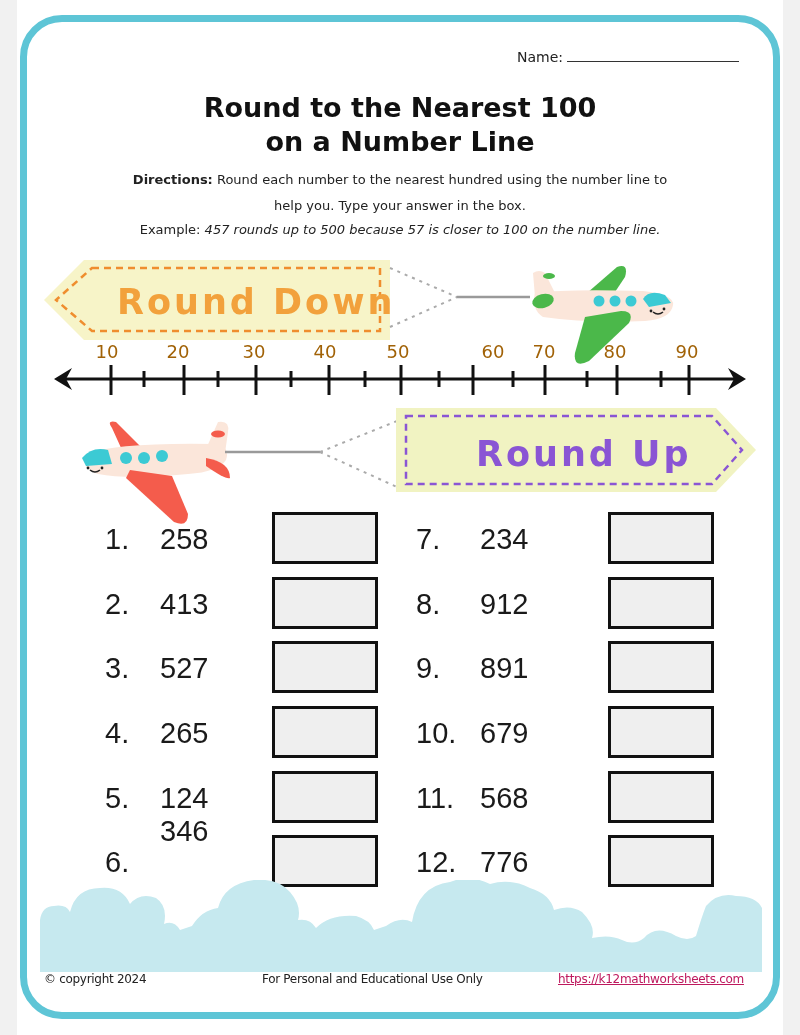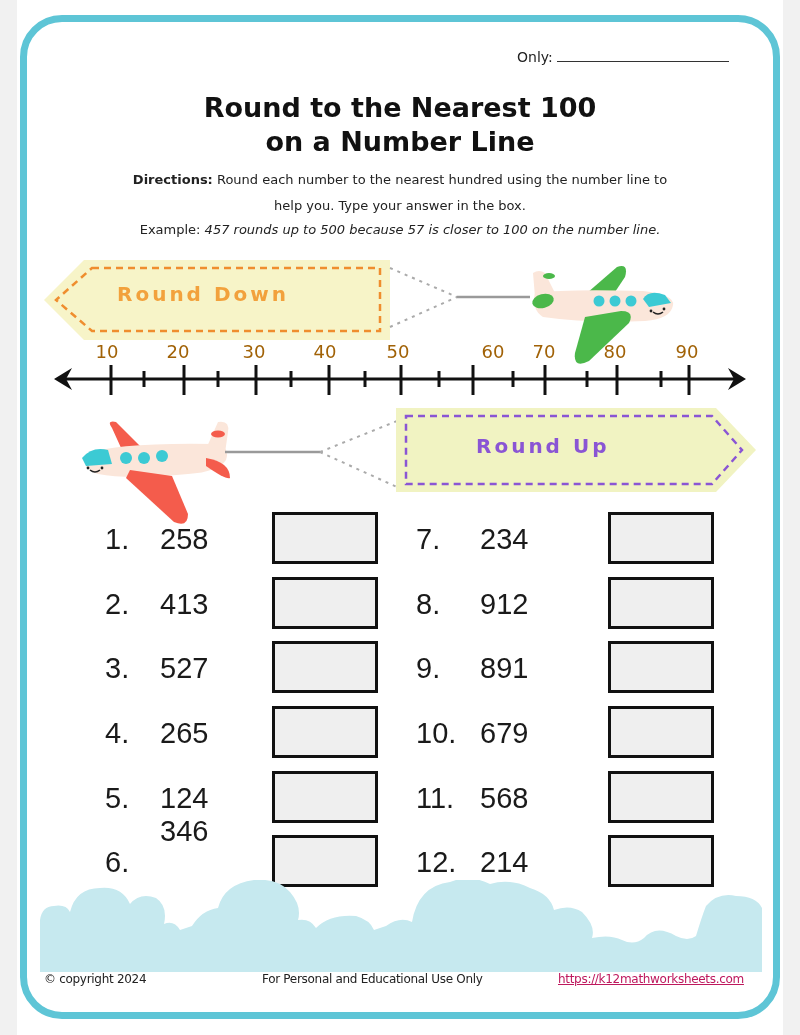--- a/index.html
+++ b/index.html
@@ -33,21 +33,21 @@
     .directions {
       left: 0; width: 800px; text-align: center; font-family: "DejaVu Sans", sans-serif;
       font-size: 13px; color: #222;
     }
     .directions b { font-weight: bold; }
     .example i { font-style: italic; }
 
     .arrow-banner { position: absolute; }
     .banner-text {
       position: absolute; font-family: "DejaVu Sans", sans-serif; font-weight: bold;
-      font-size: 20px; letter-spacing: 3px; white-space: nowrap;
+      font-size: 35px; letter-spacing: 3px; white-space: nowrap;
     }
 
     .numline-label {
       position: absolute; top: 341px; font-size: 18px; font-family: "DejaVu Sans", sans-serif;
       color: #a16207; transform: translateX(-50%);
     }
 
     .item-num {
       position: absolute; font-size: 29px; font-family: "Liberation Sans", sans-serif; color: #1a1a1a;
     }
@@ -61,21 +61,21 @@
     }
     .footer-link { text-decoration: underline; }
   </style>
 </head>
 <body>
 
 <div class="page"></div>
 <div class="frame"></div>
 
 <div class="abs name-line">
-  <span>Only:</span><span class="blank"></span>
+  <span>Name:</span><span class="blank"></span>
 </div>
 
 <div class="abs title" style="top:91px;">Round to the Nearest 100</div>
 <div class="abs title" style="top:125px;">on a Number Line</div>
 
 <div class="abs directions" style="top:172px;">
   <b>Directions:</b><span> Round each number to the nearest hundred using the number line to</span>
 </div>
 <div class="abs directions" style="top:198px;">help you. Type your answer in the box.</div>
 <div class="abs directions example" style="top:222px;">
@@ -213,21 +213,21 @@
 
   <div class="item-num" style="left:416px; top:717px;">10.</div>
   <div class="item-num" style="left:480px; top:717px;">679</div>
   <div class="answer-box" style="left:608px; top:706px;"></div>
 
   <div class="item-num" style="left:416px; top:782px;">11.</div>
   <div class="item-num" style="left:480px; top:782px;">568</div>
   <div class="answer-box" style="left:608px; top:771px;"></div>
 
   <div class="item-num" style="left:416px; top:846px;">12.</div>
-  <div class="item-num" style="left:480px; top:846px;">214</div>
+  <div class="item-num" style="left:480px; top:846px;">776</div>
   <div class="answer-box" style="left:608px; top:835px;"></div>
 </div>
 
 <svg class="abs" style="left:40px; top:880px;" width="722" height="92" viewBox="0 0 722 92">
   <path fill="#c6e9ef" d="
     M0 92 L0 40 Q2 26 14 26 Q26 24 30 32 Q36 8 60 8 Q82 6 90 24 Q100 12 116 18 Q128 26 124 44 Q134 40 140 50 L152 46
     Q162 30 178 28 Q184 4 214 0 Q238 -2 250 12 Q262 26 258 40 Q270 38 276 48 Q290 34 316 36 Q330 40 334 50 L346 46
     Q360 36 372 42 Q378 6 410 2 Q430 -6 450 4 Q470 -2 490 8 Q510 14 514 30 Q530 24 542 32 Q556 46 552 58 Q570 54 582 60
     Q594 66 604 58 Q616 44 636 56 Q648 62 656 56 Q662 36 666 26 Q678 12 696 16 Q716 16 722 28 L722 92 Z"></path>
 </svg>

